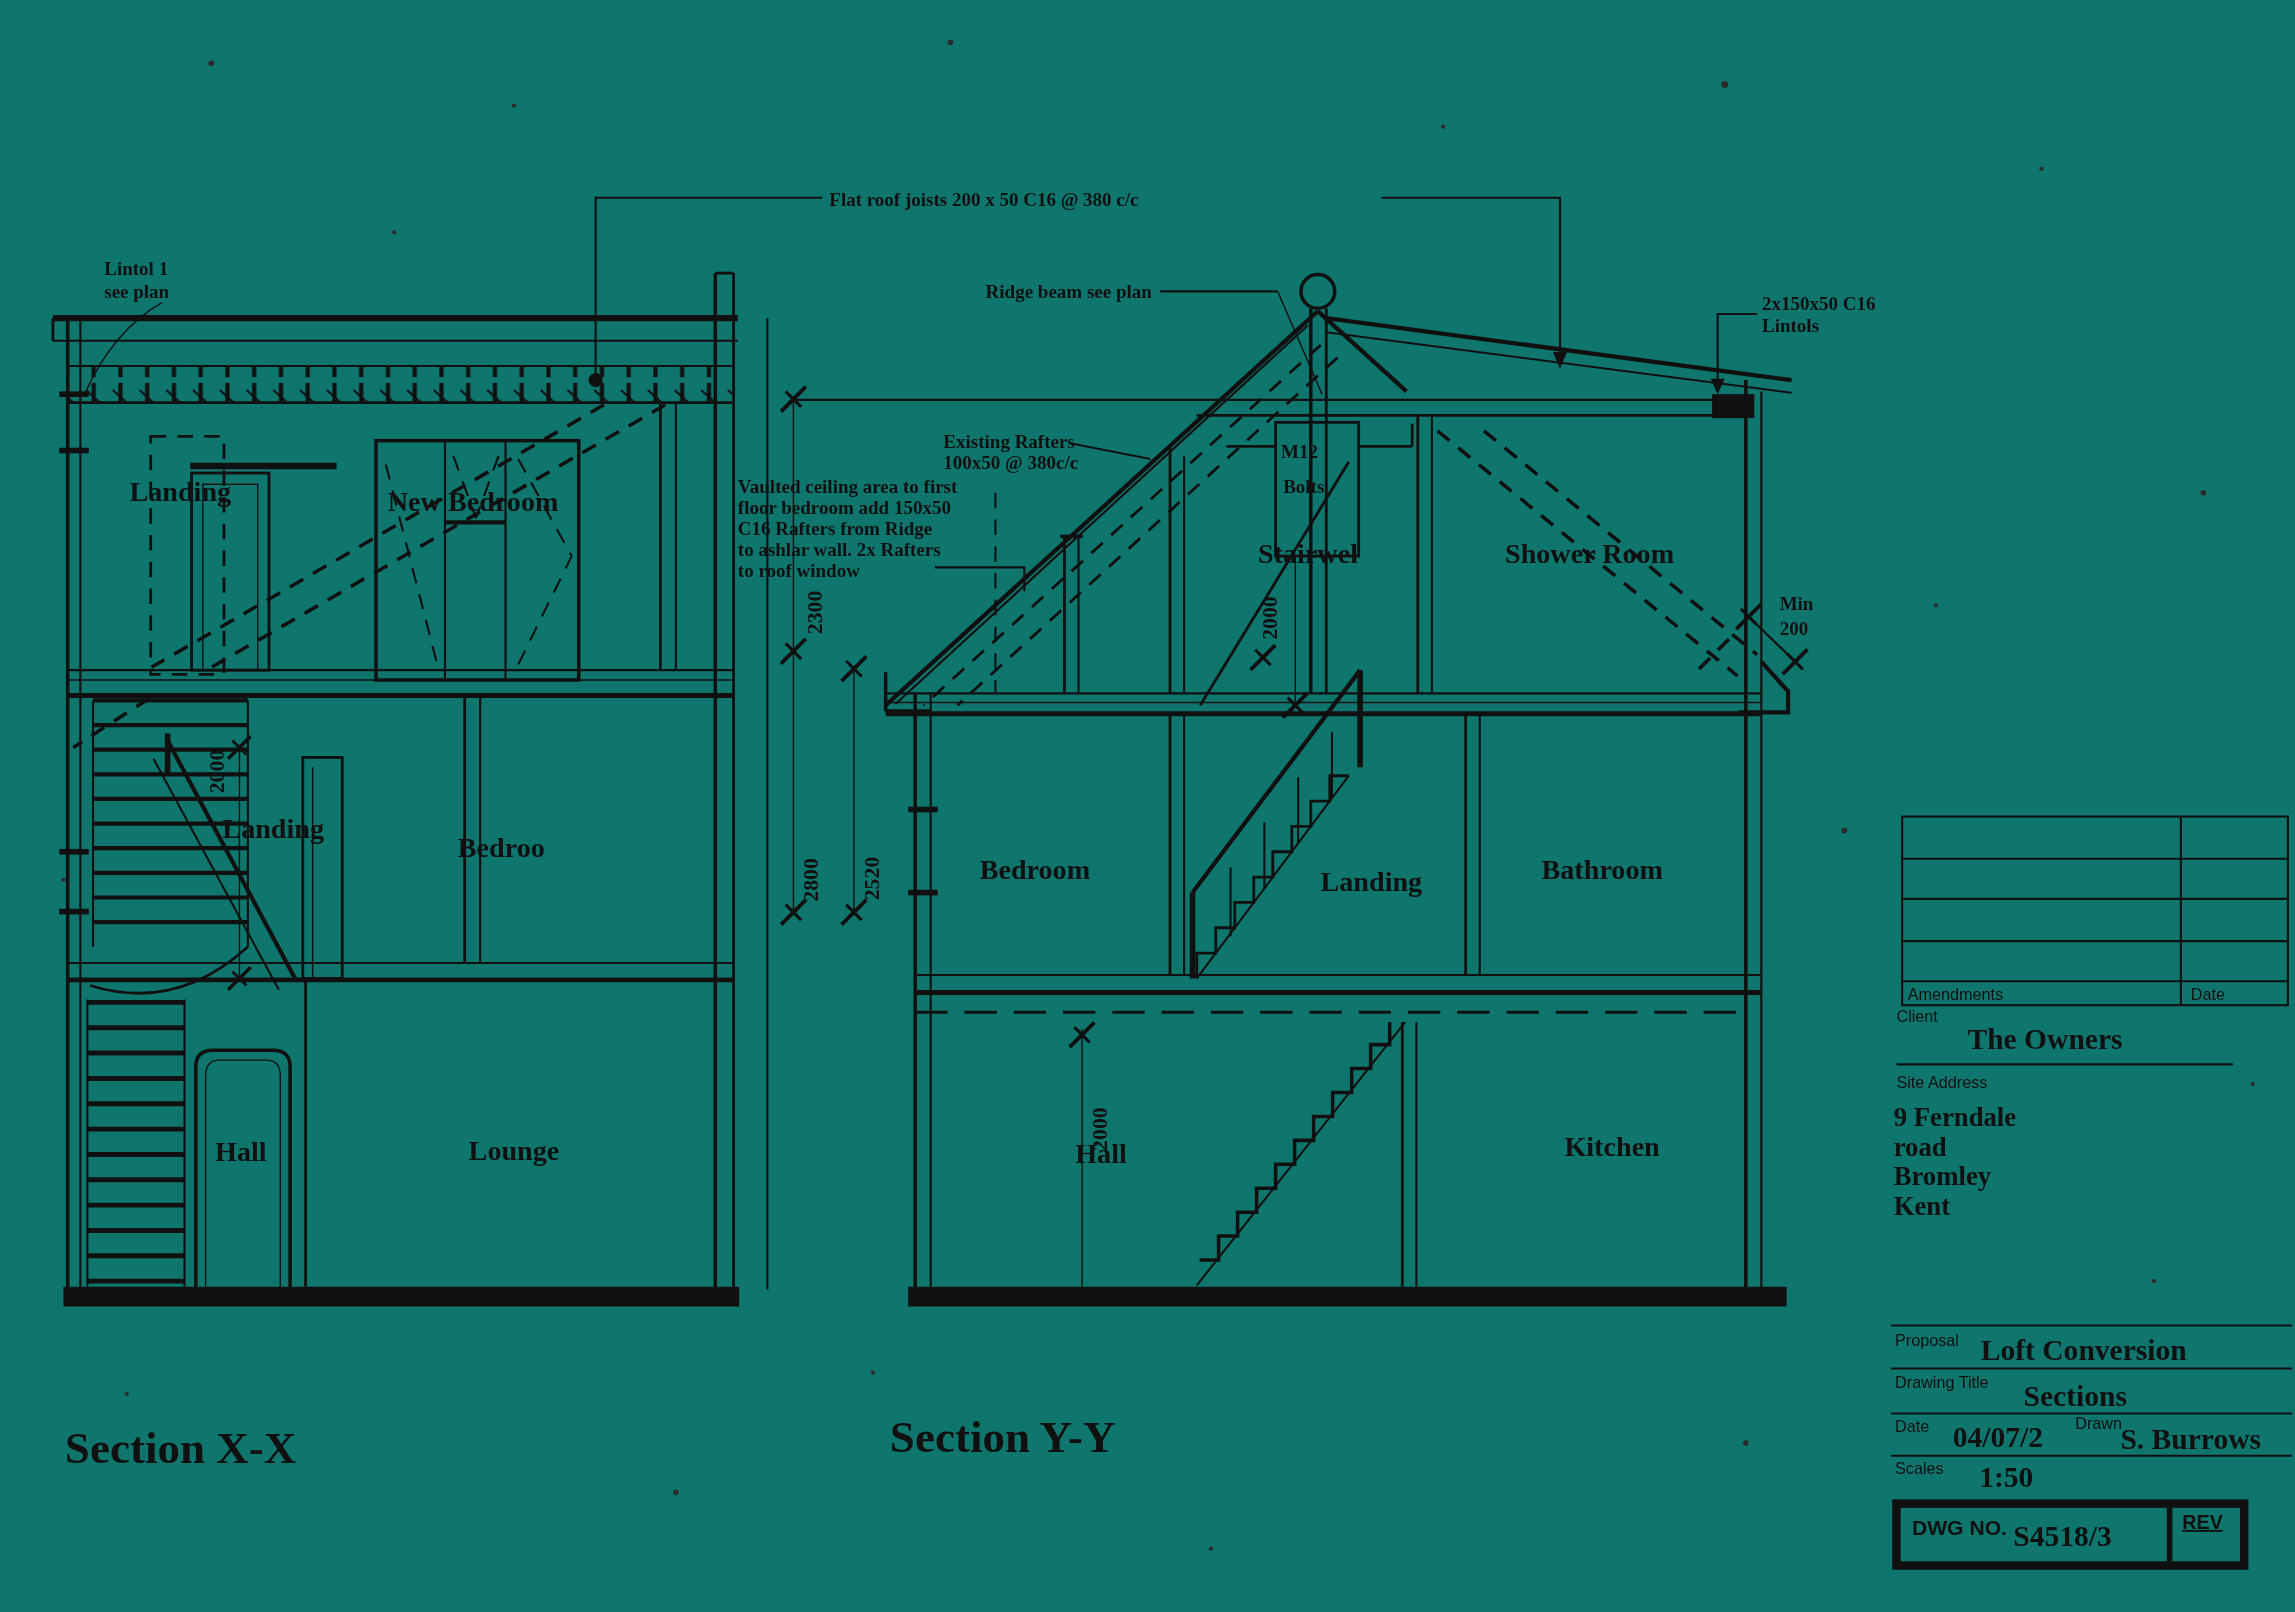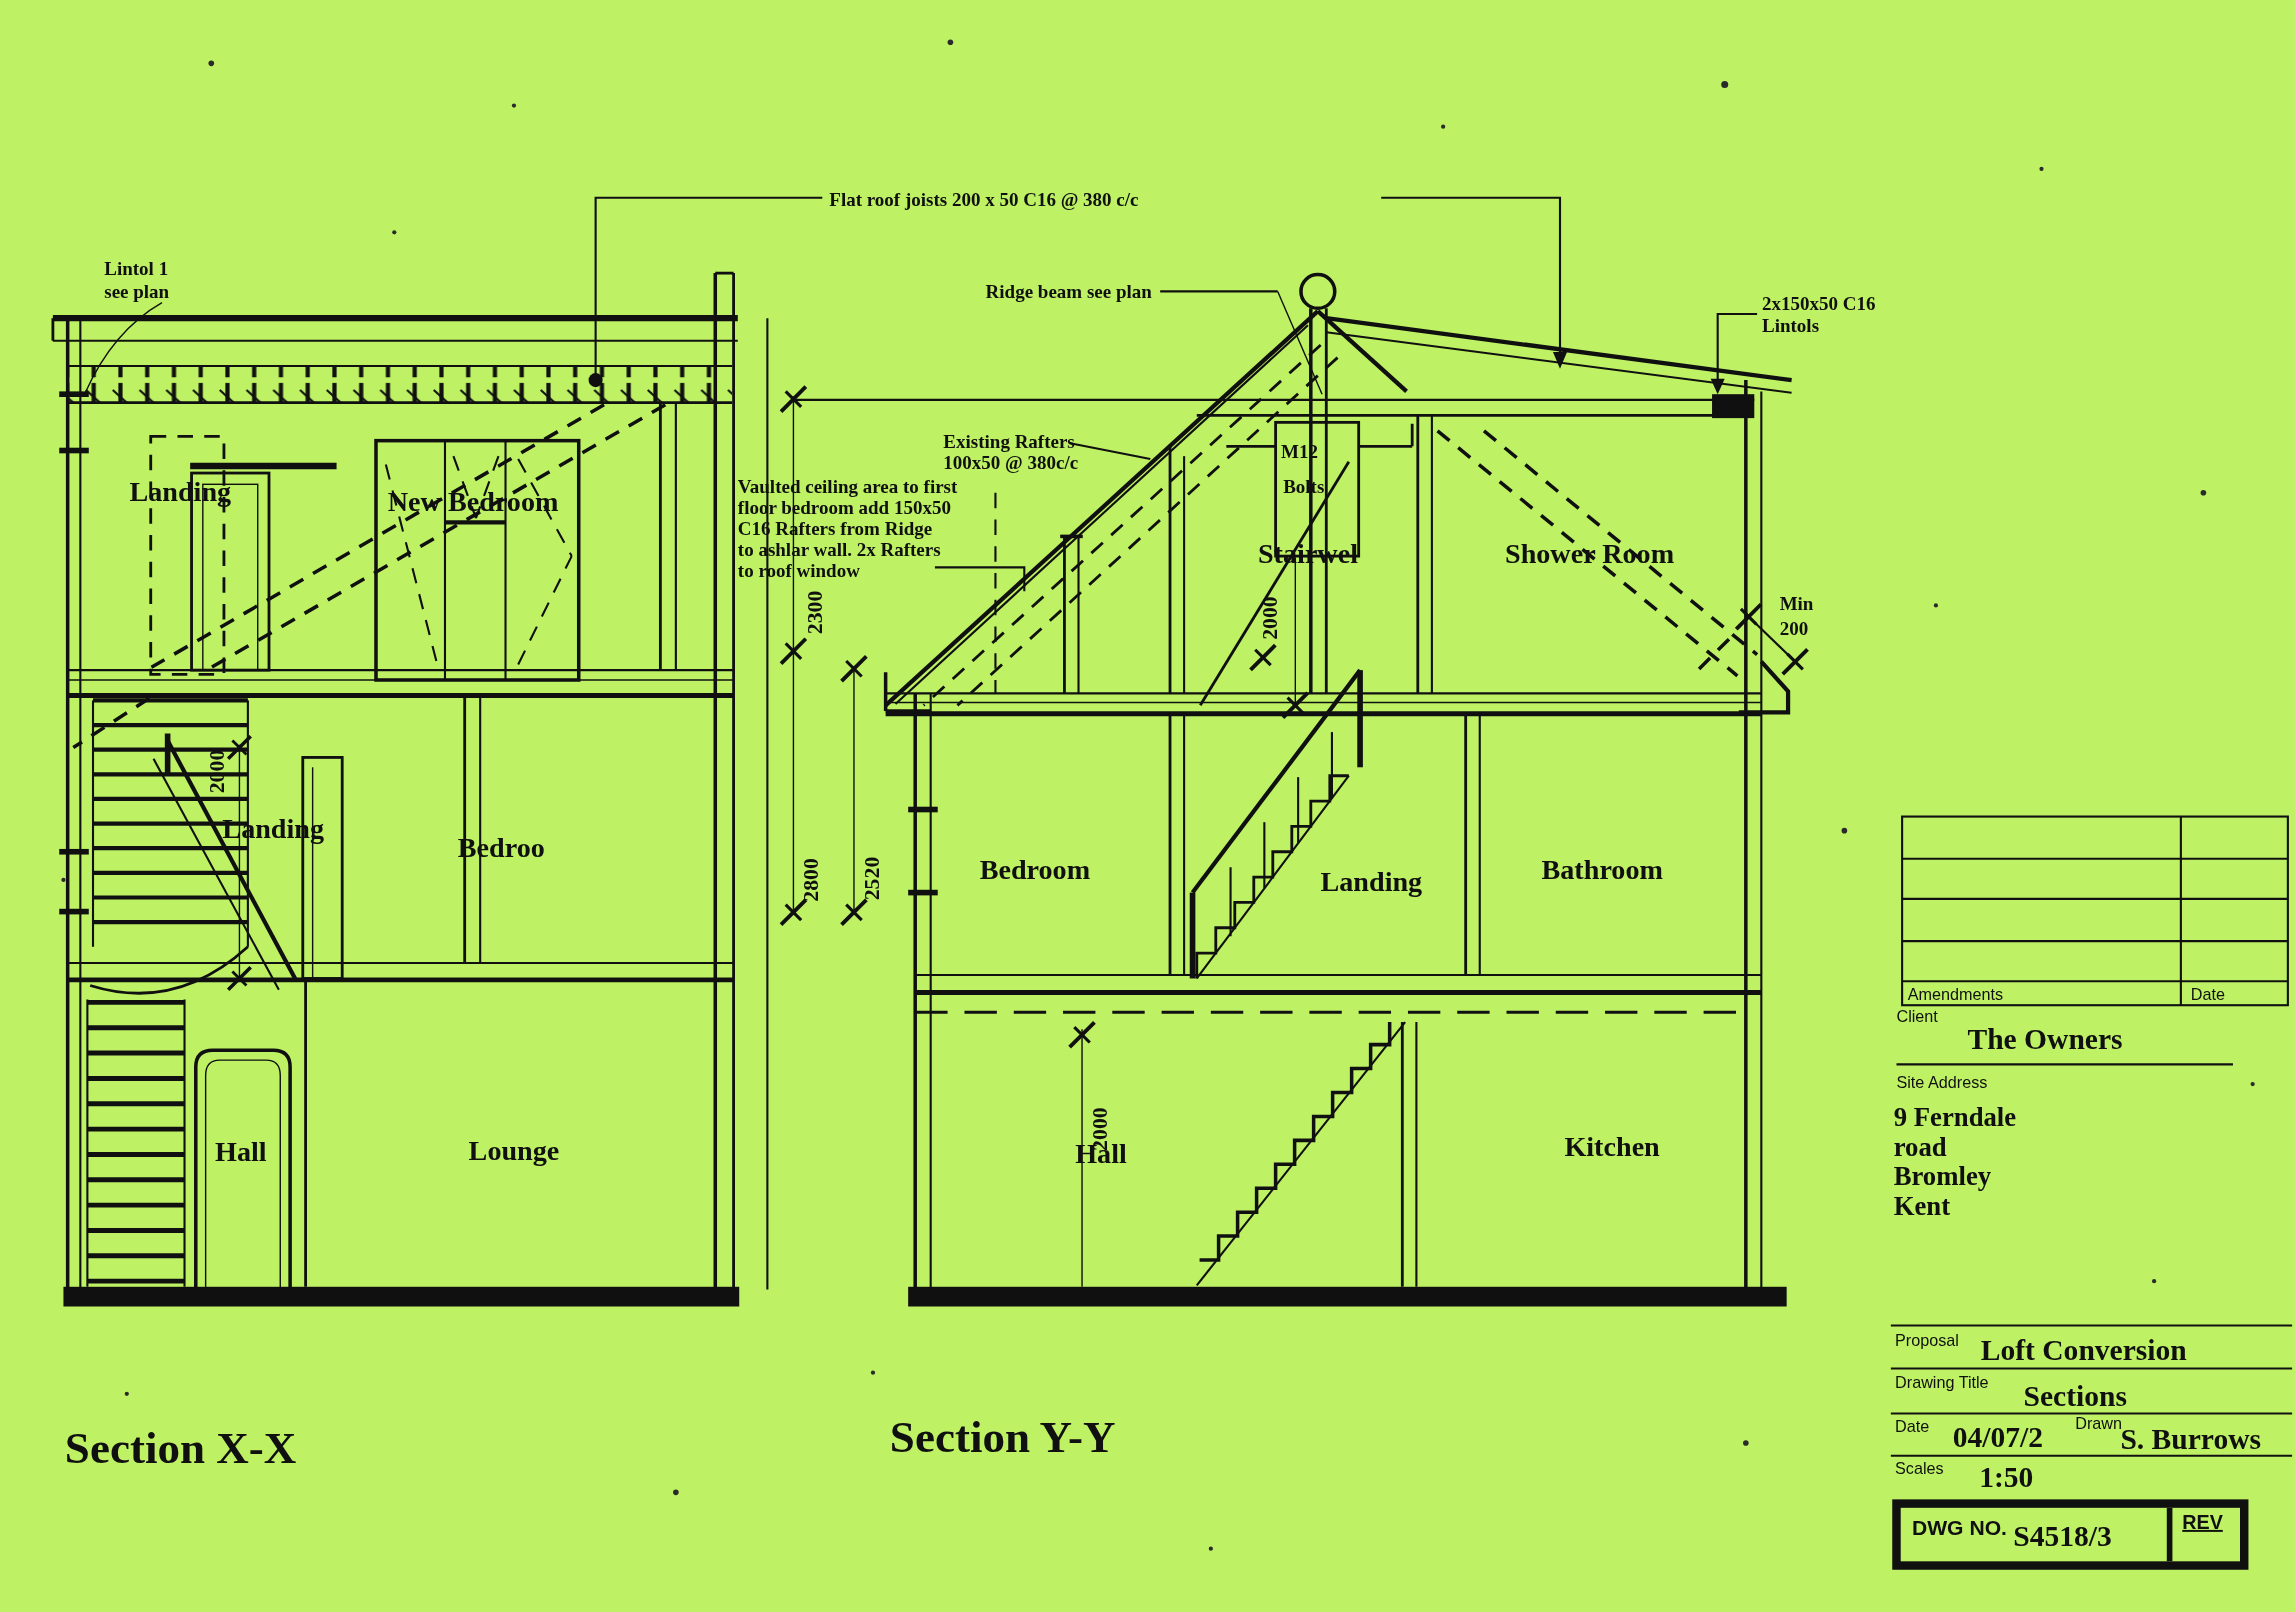--- a/index.html
+++ b/index.html
@@ -1,16 +1,16 @@
 <!DOCTYPE html>
 <html style="font-size:11.3px"><head>
 <meta charset="utf-8">
 <style>
   html,body{margin:0;padding:0;background:#e8e8e4;}
-  .page{position:relative;width:2295px;height:1612px;background:#bef264;overflow:hidden;
+  .page{position:relative;width:2295px;height:1612px;background:#0f766e;overflow:hidden;
         font-family:"Liberation Serif", serif;}
   svg{position:absolute;left:0;top:0;}
   svg text{fill:#101010;}
   .room{font:bold 40px "Liberation Serif", serif;}
   .room-mid{text-anchor:middle;}
   .ann{font:bold 27px "Liberation Serif", serif;}
   .dim{font:bold 31px "Liberation Serif", serif;text-anchor:middle;}
   .sect-title{font:bold 64px "Liberation Serif", serif;}
   .tb-label{font:23px "Liberation Sans", sans-serif;}
   .tb-big{font:bold 42px "Liberation Serif", serif;}

